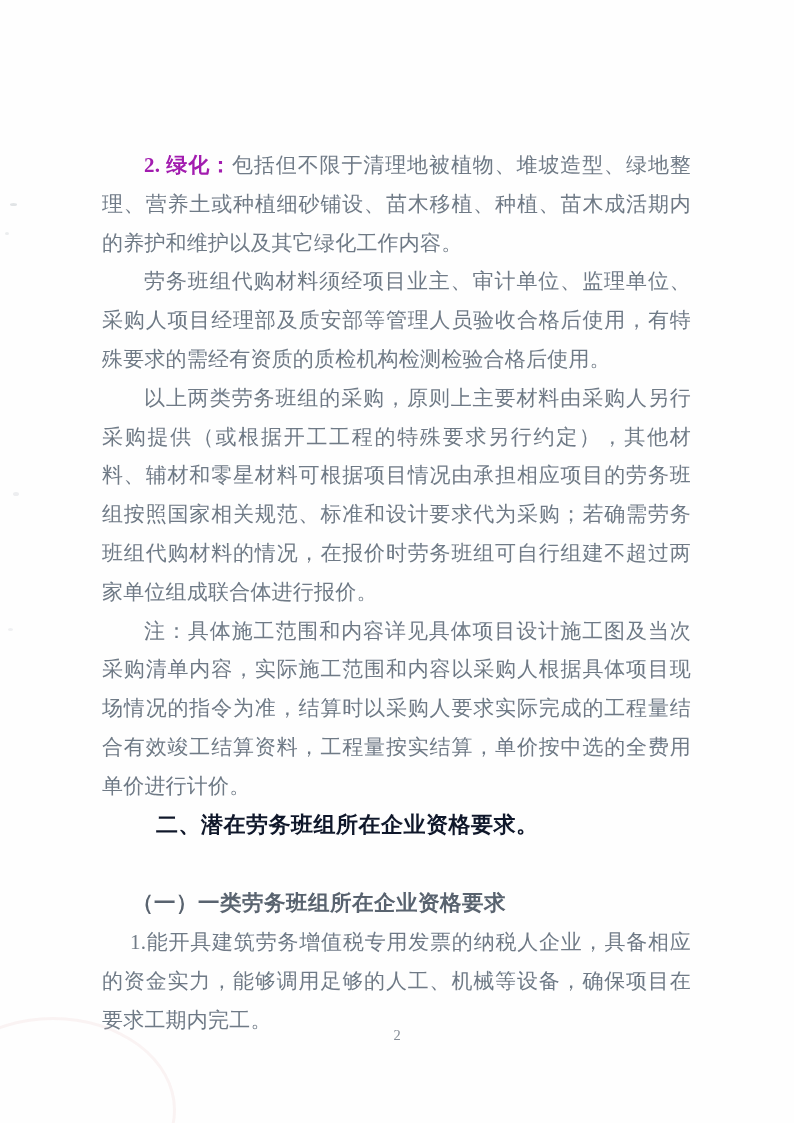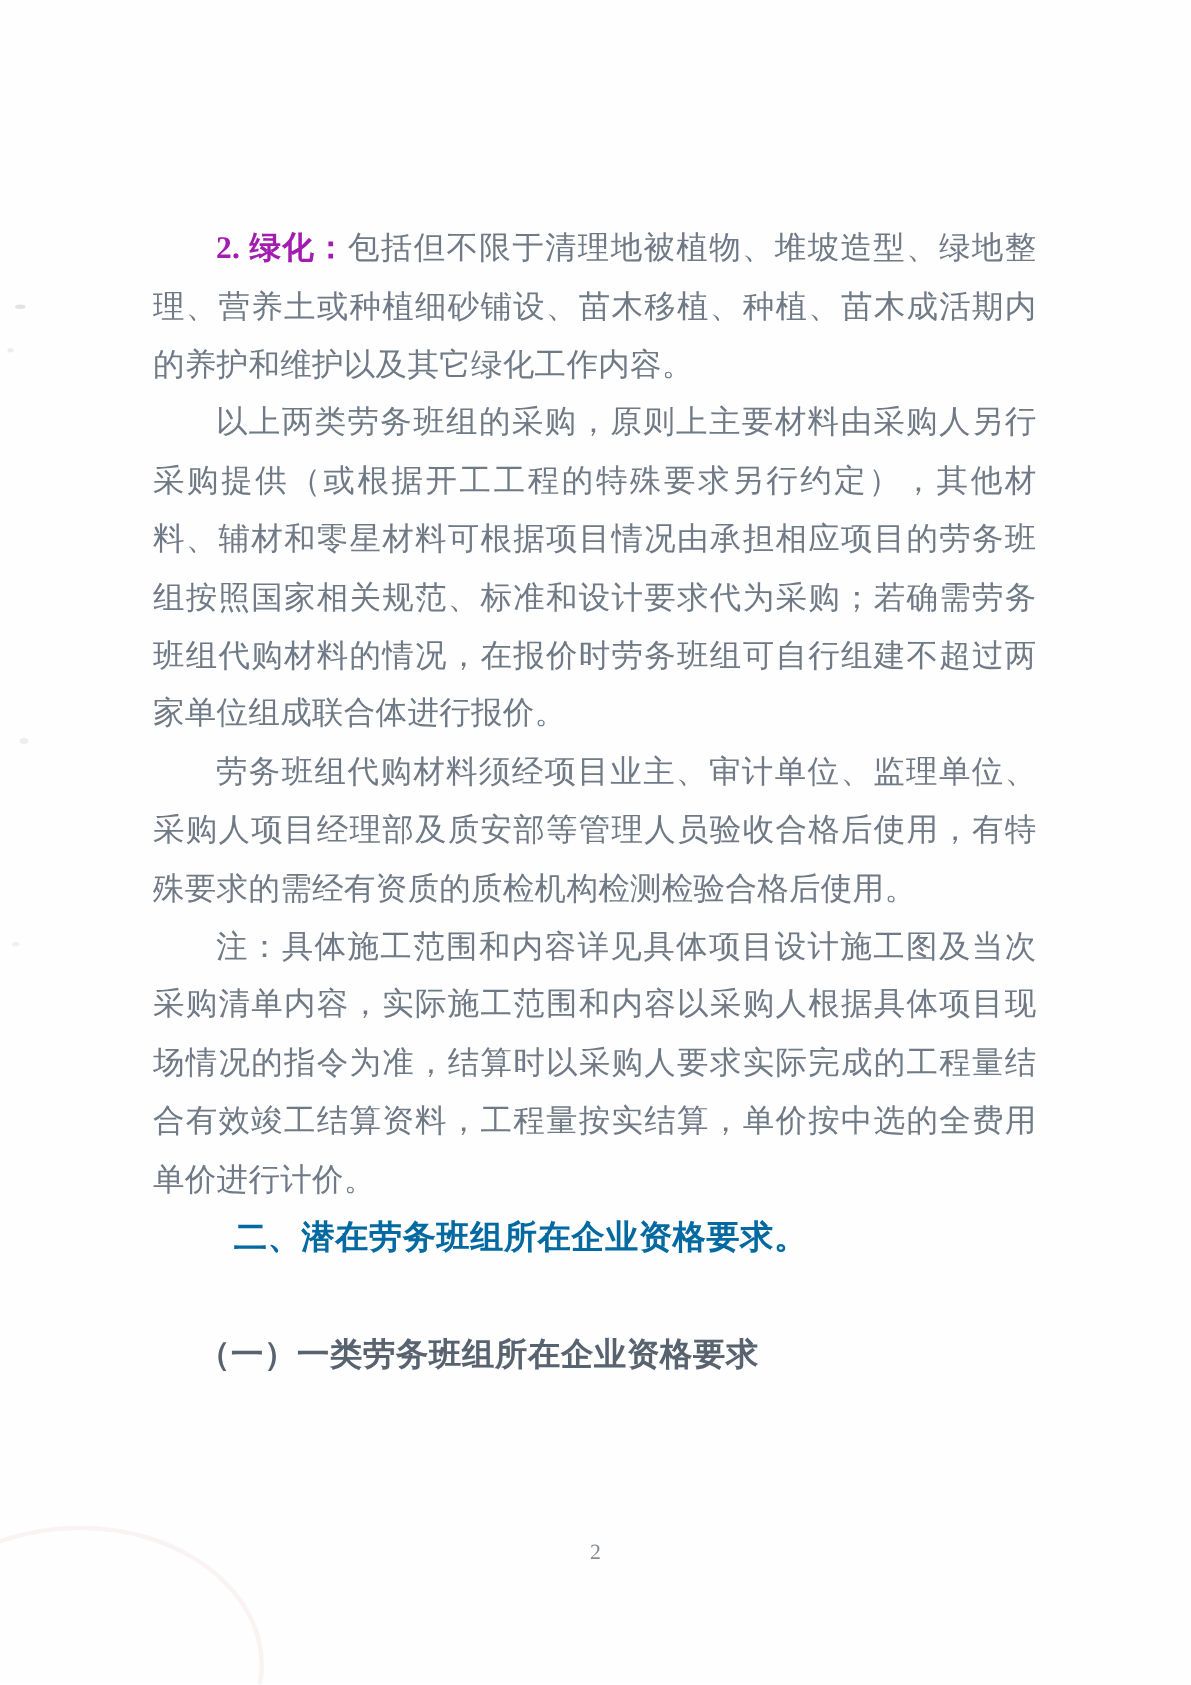--- a/index.html
+++ b/index.html
@@ -37,21 +37,21 @@
   }
   p.body { text-indent: 2em; }
   span.lead {
     font-weight: bold;
     color: #a21caf;
   }
   h2.h1 {
     font-family: "Liberation Sans", "DejaVu Sans", sans-serif;
     font-weight: bold;
     font-size: 22px;
-    color: #0369a1;
+    color: #0f172a;
     text-indent: 54px;
     letter-spacing: 0.5px;
   }
   h3.h2 {
     font-weight: bold;
     font-size: 21.5px;
     color: #59636f;
     text-indent: 30px;
     letter-spacing: 0.5px;
     margin-top: 40px;
@@ -94,30 +94,31 @@
 </style>
 </head>
 <body>
 
 <div class="page">
 
   <main class="content">
 
     <p class="body"><span class="lead">2. 绿化：</span><span>包括但不限于清理地被植物、堆坡造型、绿地整理、营养土或种植细砂铺设、苗木移植、种植、苗木成活期内的养护和维护以及其它绿化工作内容。</span></p>
 
+    <p class="body">劳务班组代购材料须经项目业主、审计单位、监理单位、采购人项目经理部及质安部等管理人员验收合格后使用，有特殊要求的需经有资质的质检机构检测检验合格后使用。</p>
+
     <p class="body">以上两类劳务班组的采购，原则上主要材料由采购人另行采购提供（或根据开工工程的特殊要求另行约定），其他材料、辅材和零星材料可根据项目情况由承担相应项目的劳务班组按照国家相关规范、标准和设计要求代为采购；若确需劳务班组代购材料的情况，在报价时劳务班组可自行组建不超过两家单位组成联合体进行报价。</p>
-
-    <p class="body">劳务班组代购材料须经项目业主、审计单位、监理单位、采购人项目经理部及质安部等管理人员验收合格后使用，有特殊要求的需经有资质的质检机构检测检验合格后使用。</p>
 
     <p class="body">注：具体施工范围和内容详见具体项目设计施工图及当次采购清单内容，实际施工范围和内容以采购人根据具体项目现场情况的指令为准，结算时以采购人要求实际完成的工程量结合有效竣工结算资料，工程量按实结算，单价按中选的全费用单价进行计价。</p>
 
     <h2 class="h1">二、潜在劳务班组所在企业资格要求。</h2>
 
     <h3 class="h2">（一）一类劳务班组所在企业资格要求</h3>
 
+    <p class="item">1.能开具建筑劳务增值税专用发票的纳税人企业，具备相应的资金实力，能够调用足够的人工、机械等设备，确保项目在要求工期内完工。</p>
 
   </main>
 
   <footer class="page-footer">
     <span class="page-number">2</span>
   </footer>
 
   <div class="speck speck-1"></div>
   <div class="speck speck-2"></div>
   <div class="speck speck-3"></div>

